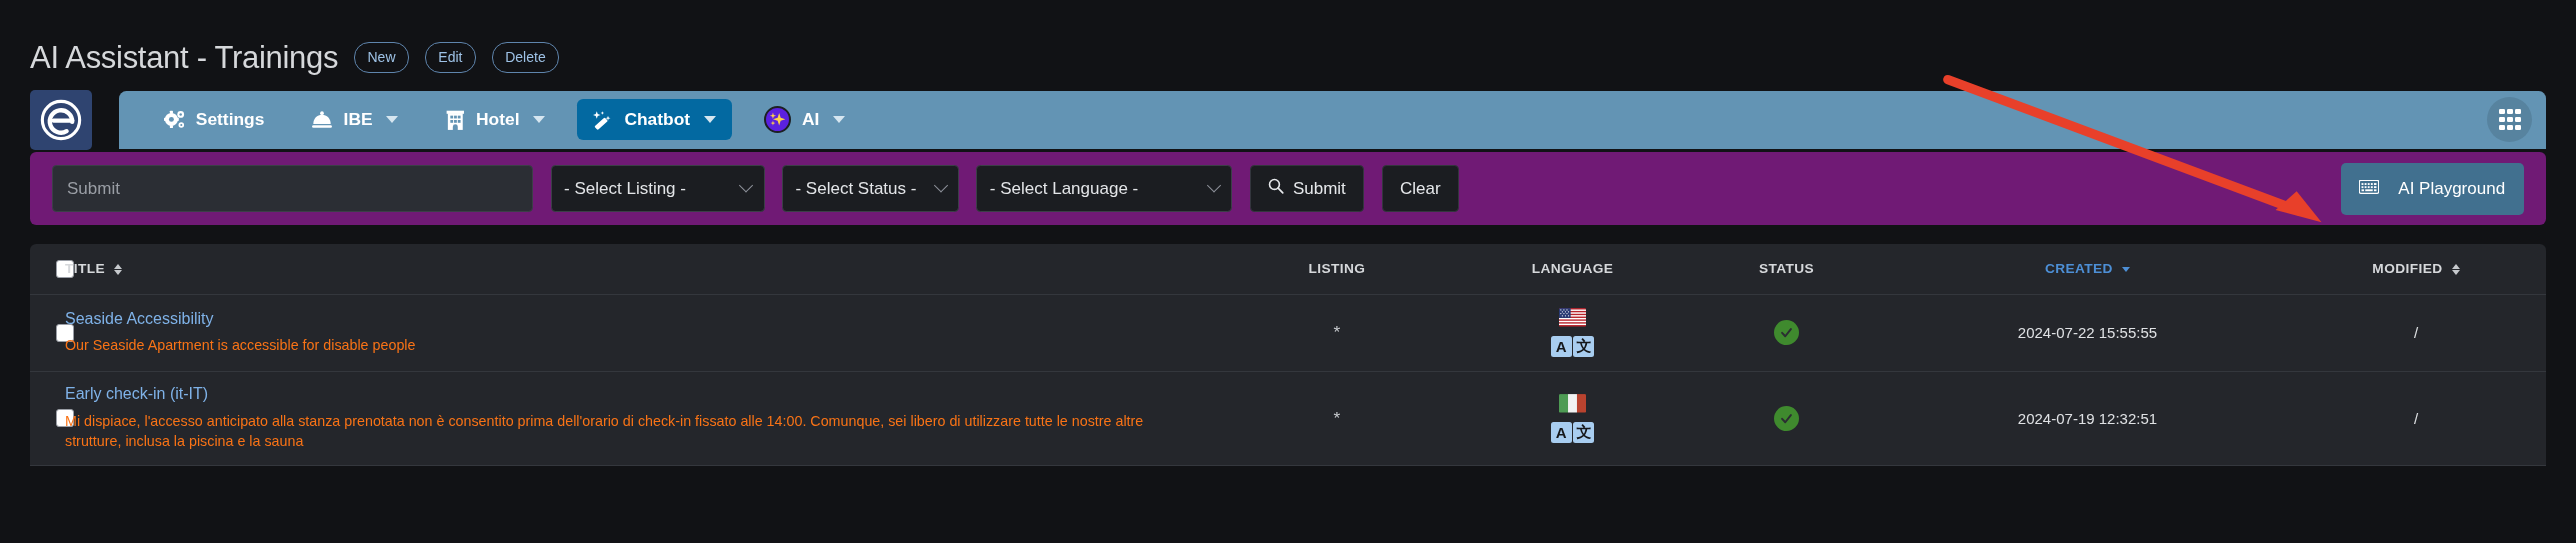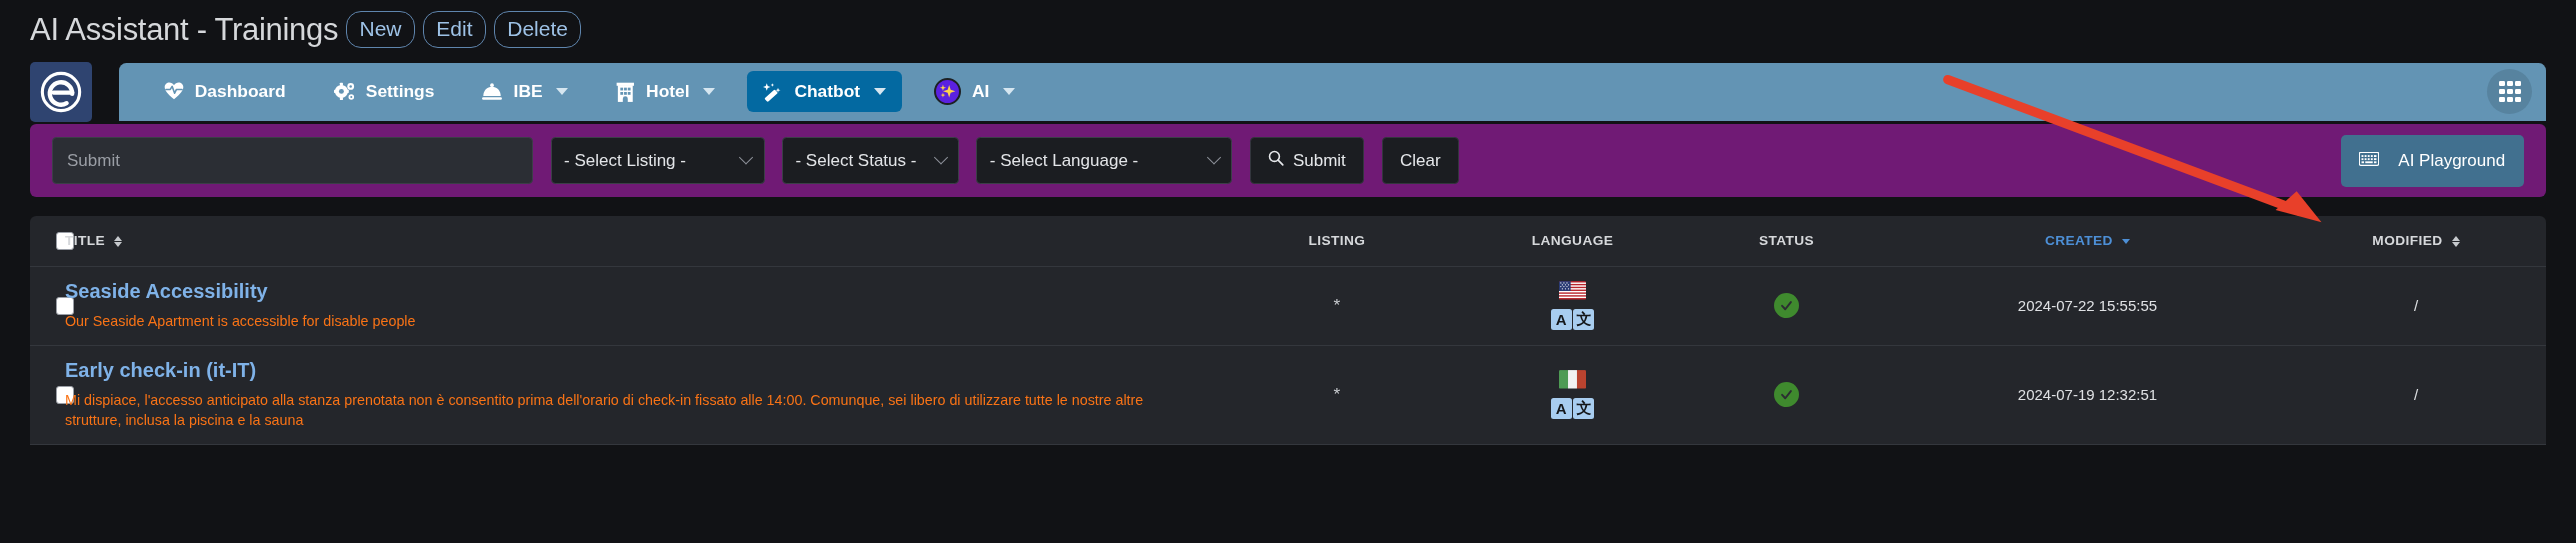--- a/index.html
+++ b/index.html
@@ -9,36 +9,37 @@
     font-family: "Liberation Sans", sans-serif;
     overflow: hidden;
   }
 
   
   .page-header {
     height: 59px;
     display: flex;
     align-items: center;
     padding-left: 30px;
-    gap: 8px;
+    gap: 16px;
     background: #111215;
+    margin-top: 28px;
   }
   .page-title {
     font-size: 31px;
     color: #d6d8db;
     font-weight: 400;
     letter-spacing: -0.3px;
     white-space: nowrap;
   }
   .hdr-btn {
     border: 1.2px solid #5f85ad;
     background: transparent;
     color: #9ec2e6;
     border-radius: 15px;
-    font-size: 21px;
+    font-size: 14px;
     font-family: "Liberation Sans", sans-serif;
     padding: 6.8px 12.4px 8px;
     line-height: 1;
     cursor: pointer;
     white-space: nowrap;
   }
 
   
   .navrow {
     height: 65px;
@@ -206,21 +207,21 @@
     background: #fff;
     border: 1.2px solid #9a9ea6;
     border-radius: 3.1px;
     display: block;
     cursor: pointer;
   }
   .sortico { display: inline-flex; flex-direction: column; gap: 1.9px; margin-left: 5px; vertical-align: middle; }
   .ar-up { width:0;height:0;border-left:4.3px solid transparent;border-right:4.3px solid transparent;border-bottom:5.6px solid #c6c9cd; }
   .ar-dn { width:0;height:0;border-left:4.3px solid transparent;border-right:4.3px solid transparent;border-top:5.6px solid #c6c9cd; }
   .sorted .ar-dn { border-top-color:#4d8fd6; }
-  .rowlink { color: #7fb2e8; font-size: 20px; display:block; cursor:pointer;font-weight:bold; }
+  .rowlink { color: #7fb2e8; font-size: 16px; display:block; cursor:pointer; }
   .rowdesc { color: #f97316; font-size: 14.3px; margin-top: 7.4px; line-height: 1.42; max-width: 1092px; }
   .dot { color:#c9ccd0; font-size: 17.4px; }
   .flag { width: 27px; height: 18.6px; display:inline-block; border-radius:1.2px; overflow:hidden; }
   .trans-badge { display:inline-flex; margin-top: 6.2px; }
   .trans-badge span {
     width: 21px; height: 21px; background:#a8cdf0; color:#15171a;
     font-size: 15px; font-weight: bold; display:flex; align-items:center; justify-content:center;
     border-radius: 2.5px;
   }
   .trans-badge span:first-child { margin-right: 1.9px; }
@@ -245,29 +246,20 @@
   <div class="logo">
     <svg width="46" height="46" viewBox="0 0 74 74">
       <circle cx="37" cy="37" r="30" fill="none" stroke="#ffffff" stroke-width="5"></circle>
       <path d="M55 40 A18 18 0 1 0 46 55" fill="none" stroke="#ffffff" stroke-width="7" stroke-linecap="round"></path>
       <line x1="25" y1="38" x2="55" y2="38" stroke="#ffffff" stroke-width="7" stroke-linecap="round"></line>
     </svg>
   </div>
 
   <div class="navbar">
 
-    <div class="nav-item">
-      <span class="nav-ico">
-        <svg width="20" height="18.6" viewBox="0 0 32 30">
-          <path d="M16 28 C5 19 1 13 1 8.5 C1 3.8 4.6 1 8.4 1 C11.4 1 14.2 2.8 16 5.4 C17.8 2.8 20.6 1 23.6 1 C27.4 1 31 3.8 31 8.5 C31 13 27 19 16 28 Z" fill="#ffffff"></path>
-          <polyline points="3,12 10,12 13,7 17,18 20,12 29,12" fill="none" stroke="#6394b4" stroke-width="2.6" stroke-linejoin="round" stroke-linecap="round"></polyline>
-        </svg>
-      </span>
-      <span class="lbl">Dashboard</span>
-    </div>
 
     <div class="nav-item">
       <span class="nav-ico">
         <svg width="21" height="20" viewBox="0 0 34 32">
           <g fill="#ffffff">
             <circle cx="12" cy="15" r="10.5"></circle>
             <circle cx="12" cy="15" r="4" fill="#6394b4"></circle>
             <rect x="9.5" y="1" width="5" height="5" rx="1"></rect>
               <rect x="9.5" y="24" width="5" height="5" rx="1"></rect>
             <rect x="0" y="12.5" width="5" height="5" rx="1"></rect>

